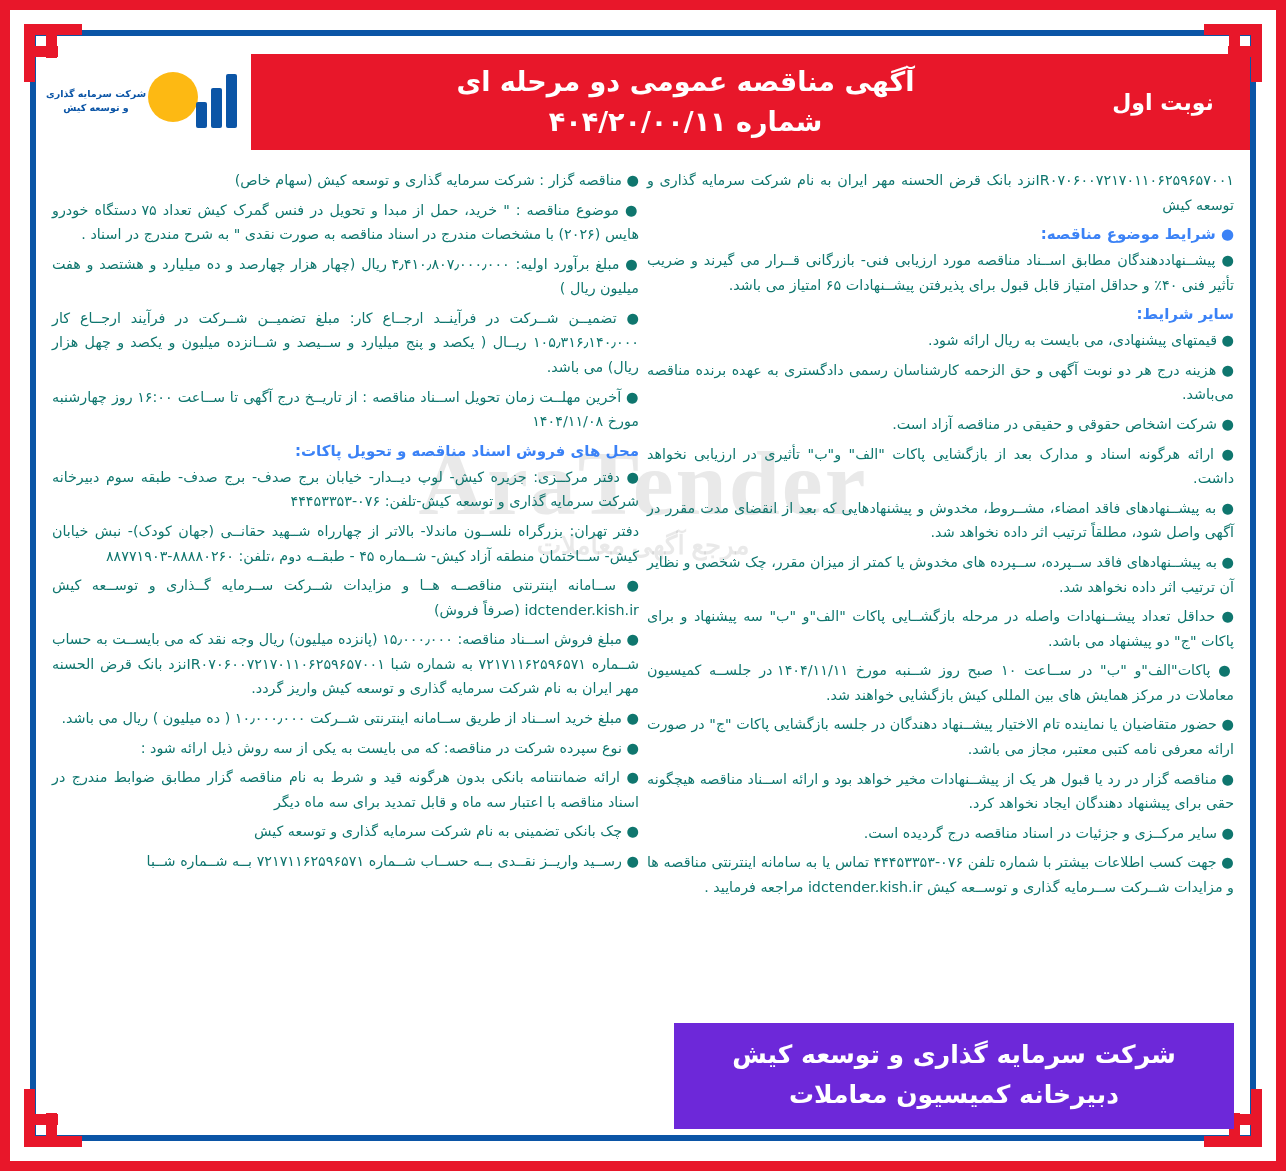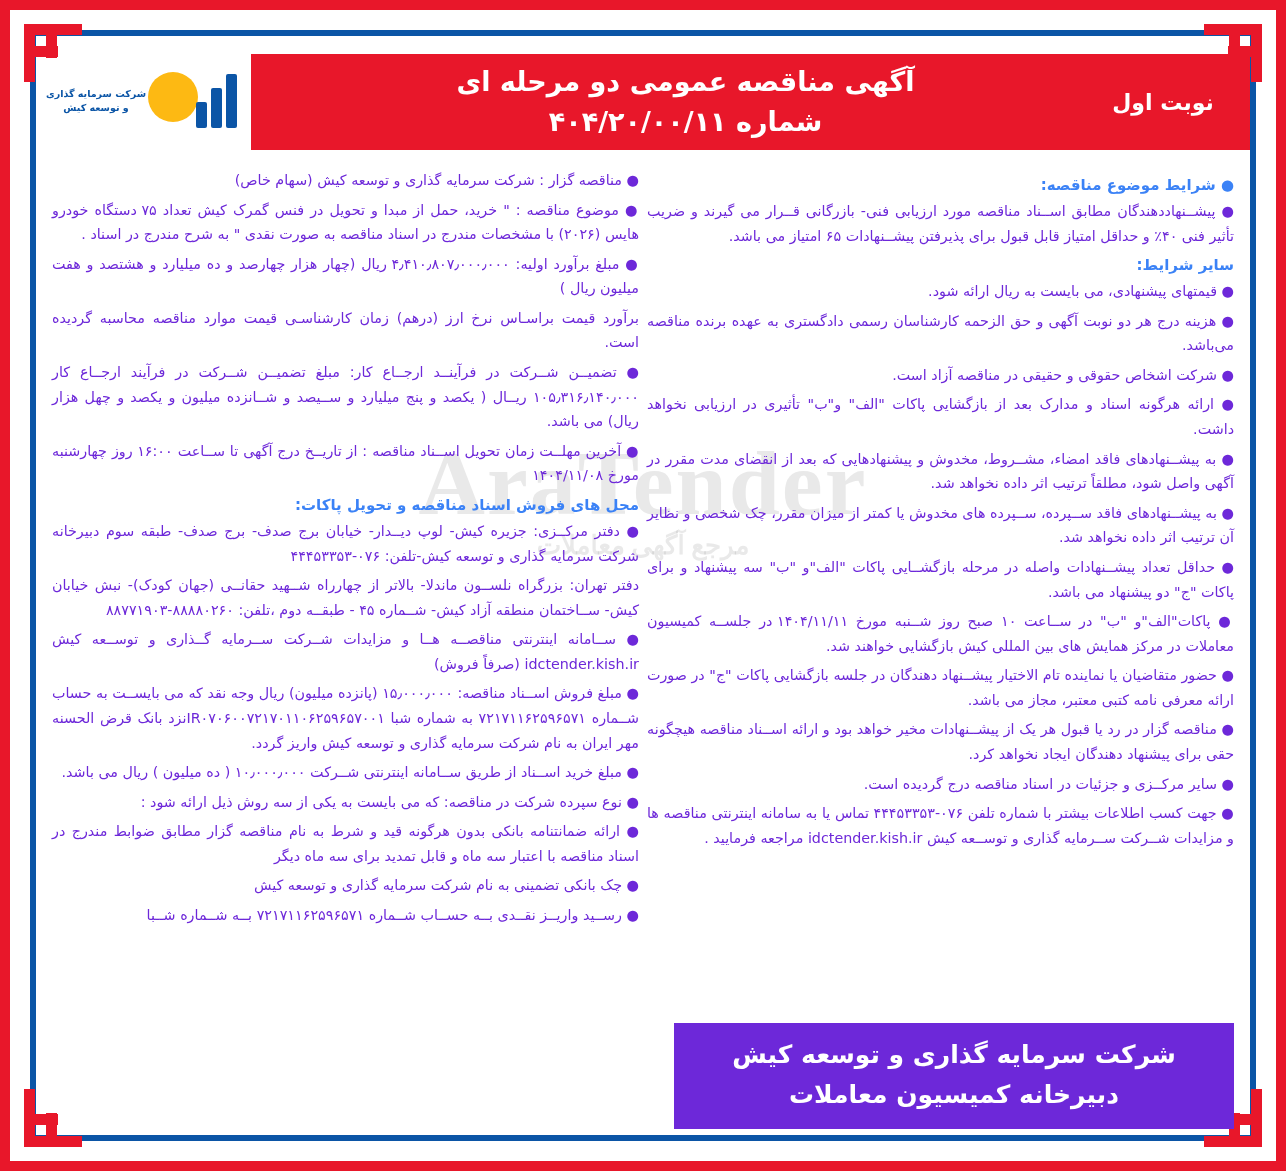--- a/index.html
+++ b/index.html
@@ -87,21 +87,21 @@
   .cols{
     display:flex;flex-direction:row-reverse;
     margin-top:4px;
   }
   .col{width:50%;box-sizing:border-box;}
   .col.right{padding-left:16px;padding-right:4px;}
   .col.left{padding-right:16px;padding-left:4px;}
 
   p.item{
     margin:0 0 5px 0;
-    font-size:14.3px;line-height:1.72;color:#6d28d9;
+    font-size:14.3px;line-height:1.72;color:#0f766e;
     text-align:justify;
     position:relative;
     padding-right:15px;
   }
   p.item.nob{padding-right:0;}
   p.item::before{
     content:"";position:absolute;right:2px;top:9px;
     width:7px;height:7px;border-radius:50%;background:#e8172a;
   }
   p.item.nob::before{display:none;}
@@ -188,36 +188,36 @@
       <div class="title-side">نوبت اول</div>
     </div>
   </div>
 
   <div class="cols">
 
     <div class="col right">
       <p class="item nob">● مناقصه گزار : شرکت سرمایه گذاری و توسعه کیش (سهام خاص)</p>
       <p class="item nob">● موضوع مناقصه : " خرید، حمل از مبدا و تحویل در فنس گمرک کیش تعداد ۷۵ دستگاه خودرو هایس (۲۰۲۶) با مشخصات مندرج در اسناد مناقصه  به صورت نقدی " به شرح مندرج در اسناد .</p>
       <p class="item nob">● مبلغ برآورد اولیه:   ۴٫۴۱۰٫۸۰۷٫۰۰۰٫۰۰۰ ریال (چهار هزار چهارصد و ده میلیارد و هشتصد و هفت میلیون ریال )</p>
-      <p class="item nob">برآورد قیمت براسـاس نرخ ارز (درهم) زمان کارشناسـی قیمت موارد مناقصه محاسبه گردیده است.</p>
       <p class="item nob">● تضمیــن شــرکت در فرآینــد ارجــاع کار: مبلغ تضمیــن شــرکت در فرآیند ارجــاع کار ۱۰۵٫۳۱۶٫۱۴۰٫۰۰۰ ریــال ( یکصد و پنج میلیارد و ســیصد و شــانزده میلیون و یکصد و چهل هزار ریال)  می باشد.</p>
       <p class="item nob">● آخرین مهلــت زمان تحویل اســناد مناقصه : از تاریــخ درج آگهی تا ســاعت ۱۶:۰۰ روز چهارشنبه مورخ ۱۴۰۴/۱۱/۰۸</p>
       <p class="heading">محل های فروش اسناد مناقصه و تحویل پاکات:</p>
       <p class="item nob">● دفتر مرکــزی: جزیره کیش- لوپ دیــدار- خیابان برج صدف- برج صدف- طبقه سوم دبیرخانه شرکت سرمایه گذاری و توسعه کیش-تلفن: ۰۷۶-۴۴۴۵۳۳۵۳</p>
       <p class="item nob">دفتر تهران: بزرگراه نلســون ماندلا- بالاتر از چهارراه شــهید حقانــی (جهان کودک)- نبش خیابان کیش- ســاختمان منطقه آزاد کیش- شــماره ۴۵ - طبقــه دوم ،تلفن: ۸۸۸۸۰۲۶۰-۸۸۷۷۱۹۰۳</p>
       <p class="item nob">● ســامانه اینترنتی مناقصــه هــا و مزایدات شــرکت ســرمایه گــذاری و توســعه کیش idctender.kish.ir (صرفاً فروش)</p>
       <p class="item nob">● مبلغ فروش اســناد مناقصه: ۱۵٫۰۰۰٫۰۰۰ (پانزده میلیون) ریال وجه نقد که می بایســت به حساب شــماره ۷۲۱۷۱۱۶۲۵۹۶۵۷۱ به شماره شبا IR۰۷۰۶۰۰۷۲۱۷۰۱۱۰۶۲۵۹۶۵۷۰۰۱نزد بانک قرض الحسنه مهر ایران به نام شرکت سرمایه گذاری و توسعه کیش واریز گردد.</p>
       <p class="item nob">● مبلغ خرید اســناد از طریق ســامانه اینترنتی شــرکت ۱۰٫۰۰۰٫۰۰۰ ( ده میلیون ) ریال می باشد.</p>
       <p class="item nob">● نوع سپرده شرکت در مناقصه: که می بایست به یکی از سه روش ذیل ارائه شود :</p>
       <p class="item nob">● ارائه ضمانتنامه بانکی بدون هرگونه قید و شرط به نام مناقصه گزار مطابق ضوابط مندرج در اسناد مناقصه با اعتبار سه ماه و قابل تمدید برای سه ماه دیگر</p>
       <p class="item nob">● چک بانکی تضمینی به نام شرکت سرمایه گذاری و توسعه کیش</p>
       <p class="item nob">● رســید واریــز نقــدی بــه حســاب شــماره ۷۲۱۷۱۱۶۲۵۹۶۵۷۱ بــه شــماره شــبا</p>
     </div>
 
     <div class="col left">
+      <p class="item nob">IR۰۷۰۶۰۰۷۲۱۷۰۱۱۰۶۲۵۹۶۵۷۰۰۱نزد بانک قرض الحسنه مهر ایران به نام شرکت سرمایه گذاری و توسعه کیش</p>
       <p class="heading">● شرایط موضوع مناقصه:</p>
       <p class="item nob">● پیشــنهاددهندگان مطابق اســناد مناقصه مورد ارزیابی فنی- بازرگانی قــرار می گیرند و ضریب تأثیر فنی ۴۰٪ و حداقل امتیاز قابل قبول برای پذیرفتن پیشــنهادات ۶۵ امتیاز می باشد.</p>
       <p class="heading">سایر شرایط:</p>
 
       <p class="item nob">● قیمتهای پیشنهادی، می بایست به ریال ارائه شود.</p>
       <p class="item nob">● هزینه درج هر دو نوبت آگهی و حق الزحمه کارشناسان رسمی دادگستری به عهده برنده مناقصه می‌باشد.</p>
       <p class="item nob">● شرکت اشخاص حقوقی و حقیقی در مناقصه آزاد است.</p>
       <p class="item nob">● ارائه هرگونه اسناد و مدارک بعد از بازگشایی پاکات "الف" و"ب" تأثیری در ارزیابی نخواهد داشت.</p>
       <p class="item nob">● به پیشــنهادهای فاقد امضاء، مشــروط، مخدوش و پیشنهادهایی که بعد از انقضای مدت مقرر در آگهی واصل شود، مطلقاً ترتیب اثر داده نخواهد شد.</p>
       <p class="item nob">● به پیشــنهادهای فاقد ســپرده، ســپرده های مخدوش یا کمتر از میزان مقرر، چک شخصی و نظایر آن ترتیب اثر داده نخواهد شد.</p>

